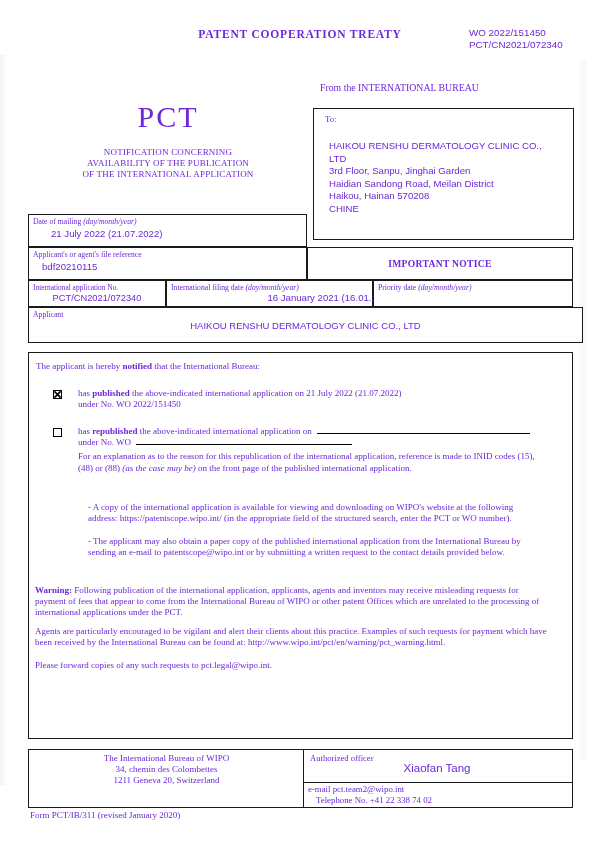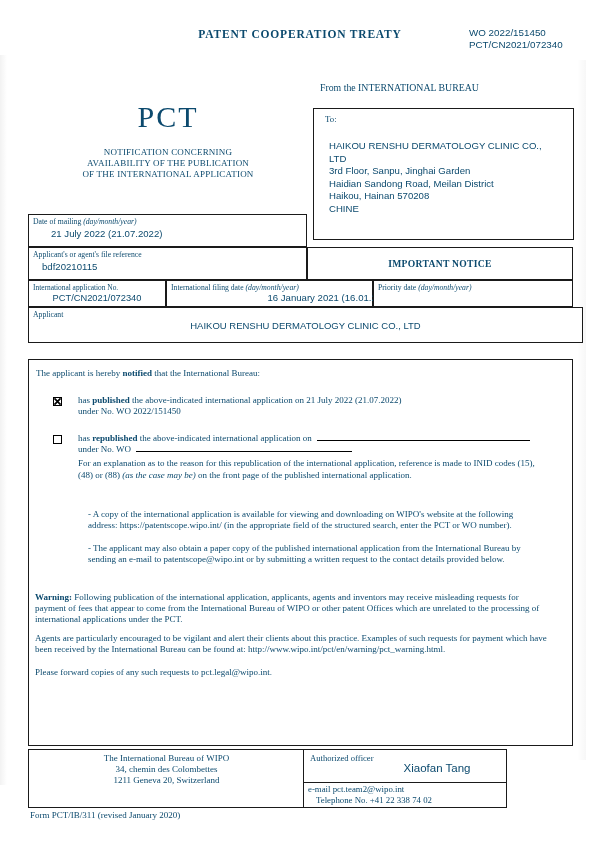--- a/index.html
+++ b/index.html
@@ -1,19 +1,19 @@
 <!DOCTYPE html>
 <html><head>
 <meta charset="utf-8">
 <style>
   html,body { margin:0; padding:0; background:#888; }
   .page {
     position:relative; width:600px; height:849px; margin:0 auto;
     background:#ffffff; overflow:hidden;
-    font-family:"Liberation Serif", serif; color:#0c4a6e;
+    font-family:"Liberation Serif", serif; color:#6d28d9;
     -webkit-font-smoothing:antialiased;
   }
   .abs { position:absolute; }
 
   
   .treaty-title { left:0; top:28px; width:600px; text-align:center;
     font-weight:bold; font-size:11.5px; letter-spacing:0.8px; }
   .wo-block { left:469px; top:27px; font-family:"Liberation Sans", sans-serif;
     font-size:9.8px; line-height:11.8px; }
   .from-line { left:320px; top:82px; font-size:9.8px; }
@@ -34,32 +34,32 @@
   
   .cell { position:absolute; border:1.2px solid #1a1a1a; box-sizing:border-box; background:#fff; }
   .cell .lab { position:absolute; left:4px; top:2px; font-size:7.7px; white-space:nowrap; }
   .cell .lab .fmt { font-style:italic; }
   .val { font-family:"Liberation Sans", sans-serif; font-size:9.6px; white-space:nowrap; }
   .important { font-weight:bold; font-size:9.6px; letter-spacing:0.3px;
     width:100%; text-align:center; position:absolute; top:10px; }
 
   
   .main-box { left:28px; top:352px; width:545px; height:387px;
-    border:1.8px solid #1a1a1a; box-sizing:border-box;margin-top:7px; }
+    border:1.8px solid #1a1a1a; box-sizing:border-box; }
   .bt { position:absolute; font-size:9px; line-height:11.4px; white-space:nowrap; }
   .bt b { font-weight:bold; }
   .bt i { font-style:italic; }
   .cb { position:absolute; width:9px; height:9px; border:1.2px solid #000;
     box-sizing:border-box; background:#fff; }
   .cb svg { position:absolute; left:-1px; top:-1px; width:9px; height:9px; }
   .fill-line { display:inline-block; border-bottom:1px solid #000; height:7px;
     vertical-align:baseline; }
 
   
-  .footer-box { left:28px; top:749px; width:479px; height:59px;
+  .footer-box { left:28px; top:749px; width:545px; height:59px;
     border:1.8px solid #1a1a1a; box-sizing:border-box; }
   .bureau { position:absolute; left:0; top:3px; width:275px; text-align:center;
     font-size:9px; line-height:10.9px; }
   .f-divider { position:absolute; left:274px; top:0; width:1.2px; height:100%; background:#1a1a1a; }
   .officer-label { position:absolute; left:281px; top:3px; font-size:8.6px; }
   .officer-name { position:absolute; left:277px; top:12px; width:262px; text-align:center;
     font-family:"Liberation Sans", sans-serif; font-size:11.5px; }
   .f-hline { position:absolute; left:275px; top:32px; right:0; height:1.1px; background:#1a1a1a; }
   .f-email { position:absolute; left:279px; top:34px; font-size:8.8px; line-height:11px; }
   .f-tel  { position:absolute; left:287px; top:45px; font-size:8.8px; }

